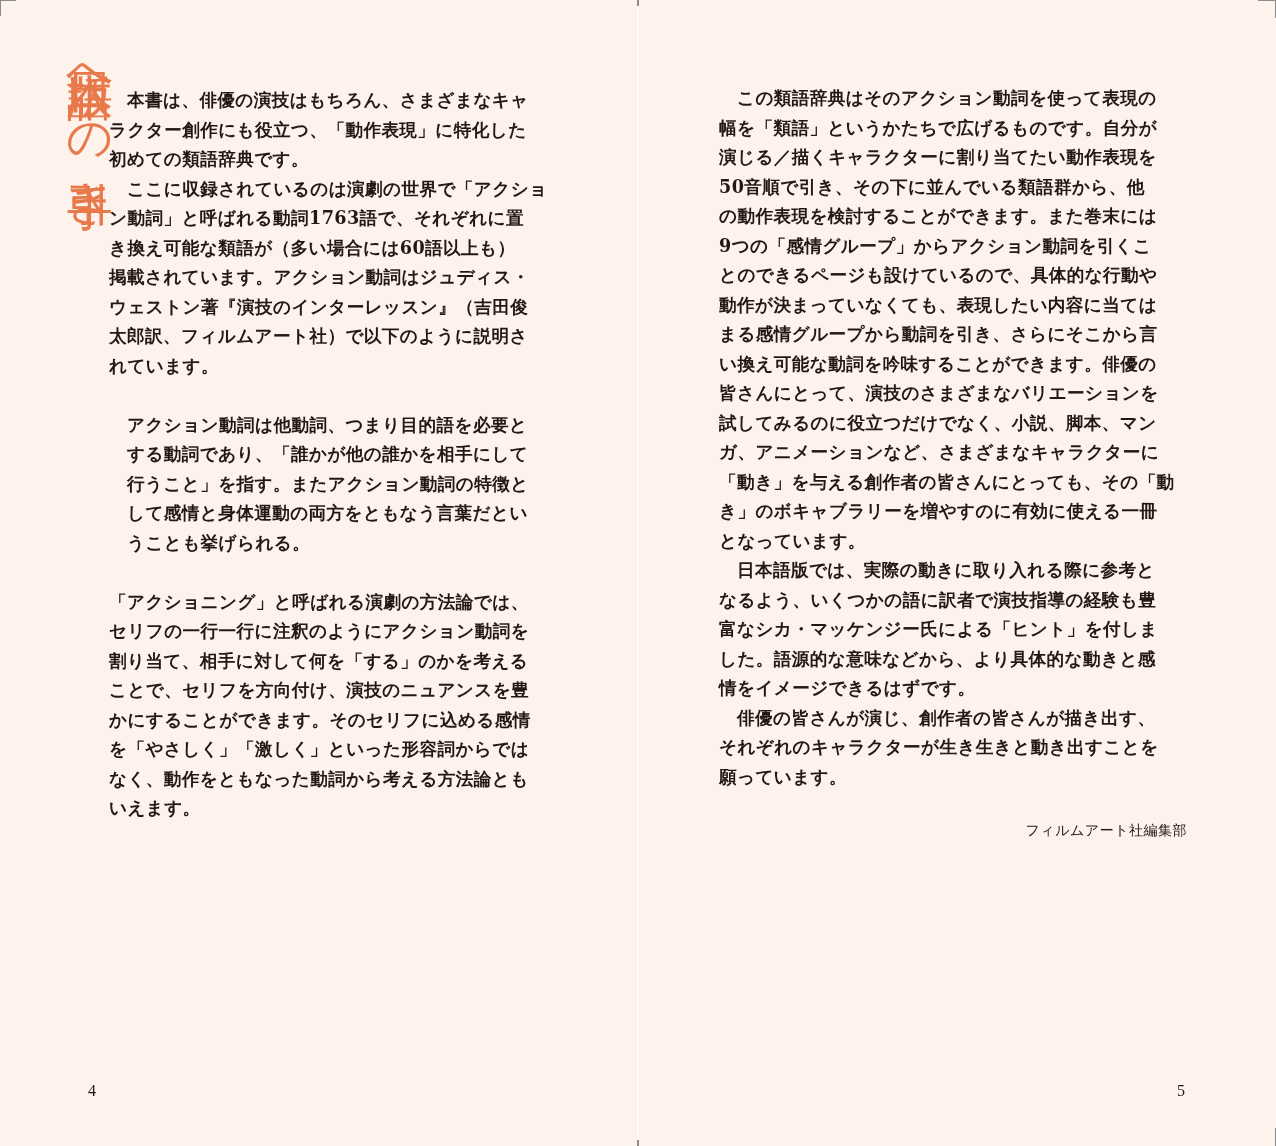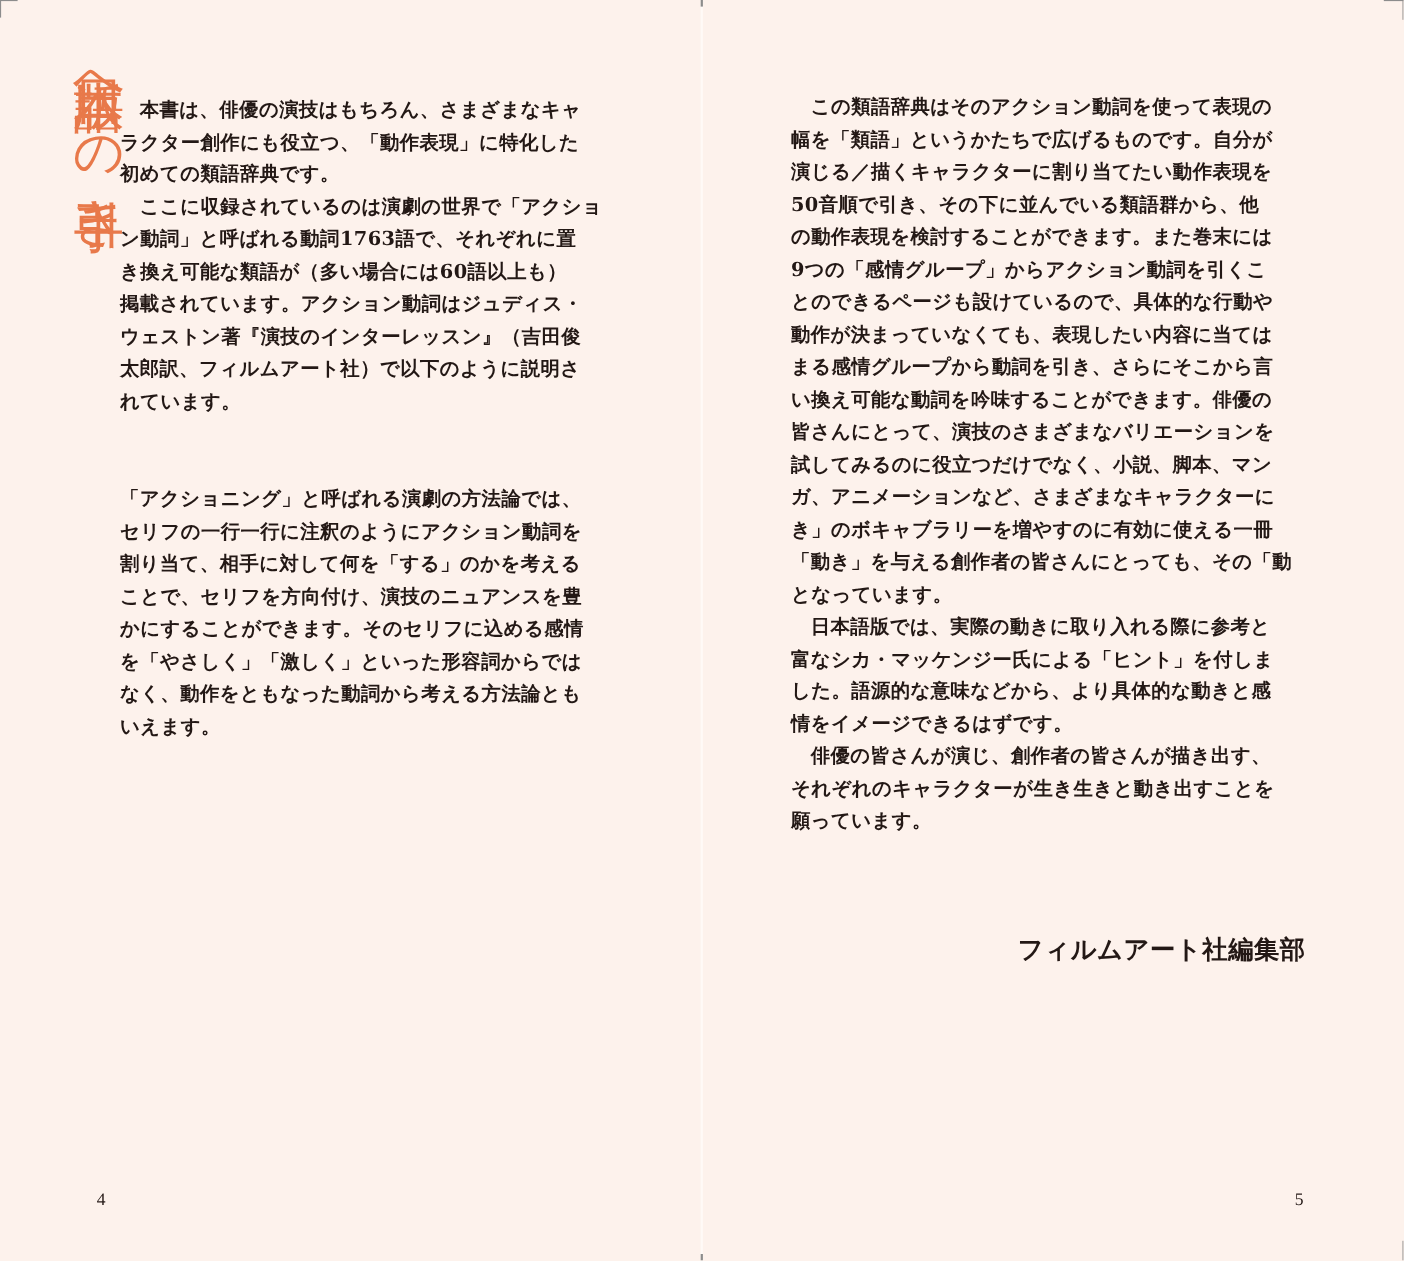--- a/index.html
+++ b/index.html
@@ -75,23 +75,23 @@
     }
 
     .left-body { left: 109px; top: 85px; width: 410px; }
     .right-body { left: 719px; top: 83px; width: 425px; }
 
     .quote-block .line { padding-left: 18px; }
 
     .signature {
       position: absolute;
       right: 89px;
-      top: 848px;
-      font-size: 23px;
-      font-weight: 700;
+      top: 822px;
+      font-size: 14px;
+      font-weight: 400;
       letter-spacing: 0.5px;
       white-space: nowrap;
     }
 
     .page-number {
       position: absolute;
       top: 1082px;
       font-family: "Liberation Serif", "DejaVu Serif", serif;
       font-size: 16px;
       color: #231815;
@@ -125,20 +125,27 @@
       <span class="line">ン動詞」と呼ばれる動詞1763語で、それぞれに置</span>
       <span class="line">き換え可能な類語が（多い場合には60語以上も）</span>
       <span class="line">掲載されています。アクション動詞はジュディス・</span>
       <span class="line">ウェストン著『演技のインターレッスン』（吉田俊</span>
       <span class="line">太郎訳、フィルムアート社）で以下のように説明さ</span>
       <span class="line">れています。</span>
     </div>
 
     <span class="gap"></span>
 
+    <blockquote class="quote-block" style="margin:0;">
+      <span class="line">アクション動詞は他動詞、つまり目的語を必要と</span>
+      <span class="line">する動詞であり、「誰かが他の誰かを相手にして</span>
+      <span class="line">行うこと」を指す。またアクション動詞の特徴と</span>
+      <span class="line">して感情と身体運動の両方をともなう言葉だとい</span>
+      <span class="line">うことも挙げられる。</span>
+    </blockquote>
 
     <span class="gap"></span>
 
     <div>
       <span class="line">「アクショニング」と呼ばれる演劇の方法論では、</span>
       <span class="line">セリフの一行一行に注釈のようにアクション動詞を</span>
       <span class="line">割り当て、相手に対して何を「する」のかを考える</span>
       <span class="line">ことで、セリフを方向付け、演技のニュアンスを豊</span>
       <span class="line">かにすることができます。そのセリフに込める感情</span>
       <span class="line">を「やさしく」「激しく」といった形容詞からでは</span>
@@ -159,26 +166,27 @@
       <span class="line">50音順で引き、その下に並んでいる類語群から、他</span>
       <span class="line">の動作表現を検討することができます。また巻末には</span>
       <span class="line">9つの「感情グループ」からアクション動詞を引くこ</span>
       <span class="line">とのできるページも設けているので、具体的な行動や</span>
       <span class="line">動作が決まっていなくても、表現したい内容に当ては</span>
       <span class="line">まる感情グループから動詞を引き、さらにそこから言</span>
       <span class="line">い換え可能な動詞を吟味することができます。俳優の</span>
       <span class="line">皆さんにとって、演技のさまざまなバリエーションを</span>
       <span class="line">試してみるのに役立つだけでなく、小説、脚本、マン</span>
       <span class="line">ガ、アニメーションなど、さまざまなキャラクターに</span>
+      <span class="line">「動き」を与える創作者の皆さんにとっても、その「動</span>
       <span class="line">き」のボキャブラリーを増やすのに有効に使える一冊</span>
-      <span class="line">「動き」を与える創作者の皆さんにとっても、その「動</span>
       <span class="line">となっています。</span>
     </div>
     <div>
       <span class="line">　日本語版では、実際の動きに取り入れる際に参考と</span>
+      <span class="line">なるよう、いくつかの語に訳者で演技指導の経験も豊</span>
       <span class="line">富なシカ・マッケンジー氏による「ヒント」を付しま</span>
       <span class="line">した。語源的な意味などから、より具体的な動きと感</span>
       <span class="line">情をイメージできるはずです。</span>
     </div>
     <div>
       <span class="line">　俳優の皆さんが演じ、創作者の皆さんが描き出す、</span>
       <span class="line">それぞれのキャラクターが生き生きと動き出すことを</span>
       <span class="line">願っています。</span>
     </div>
   </div>

